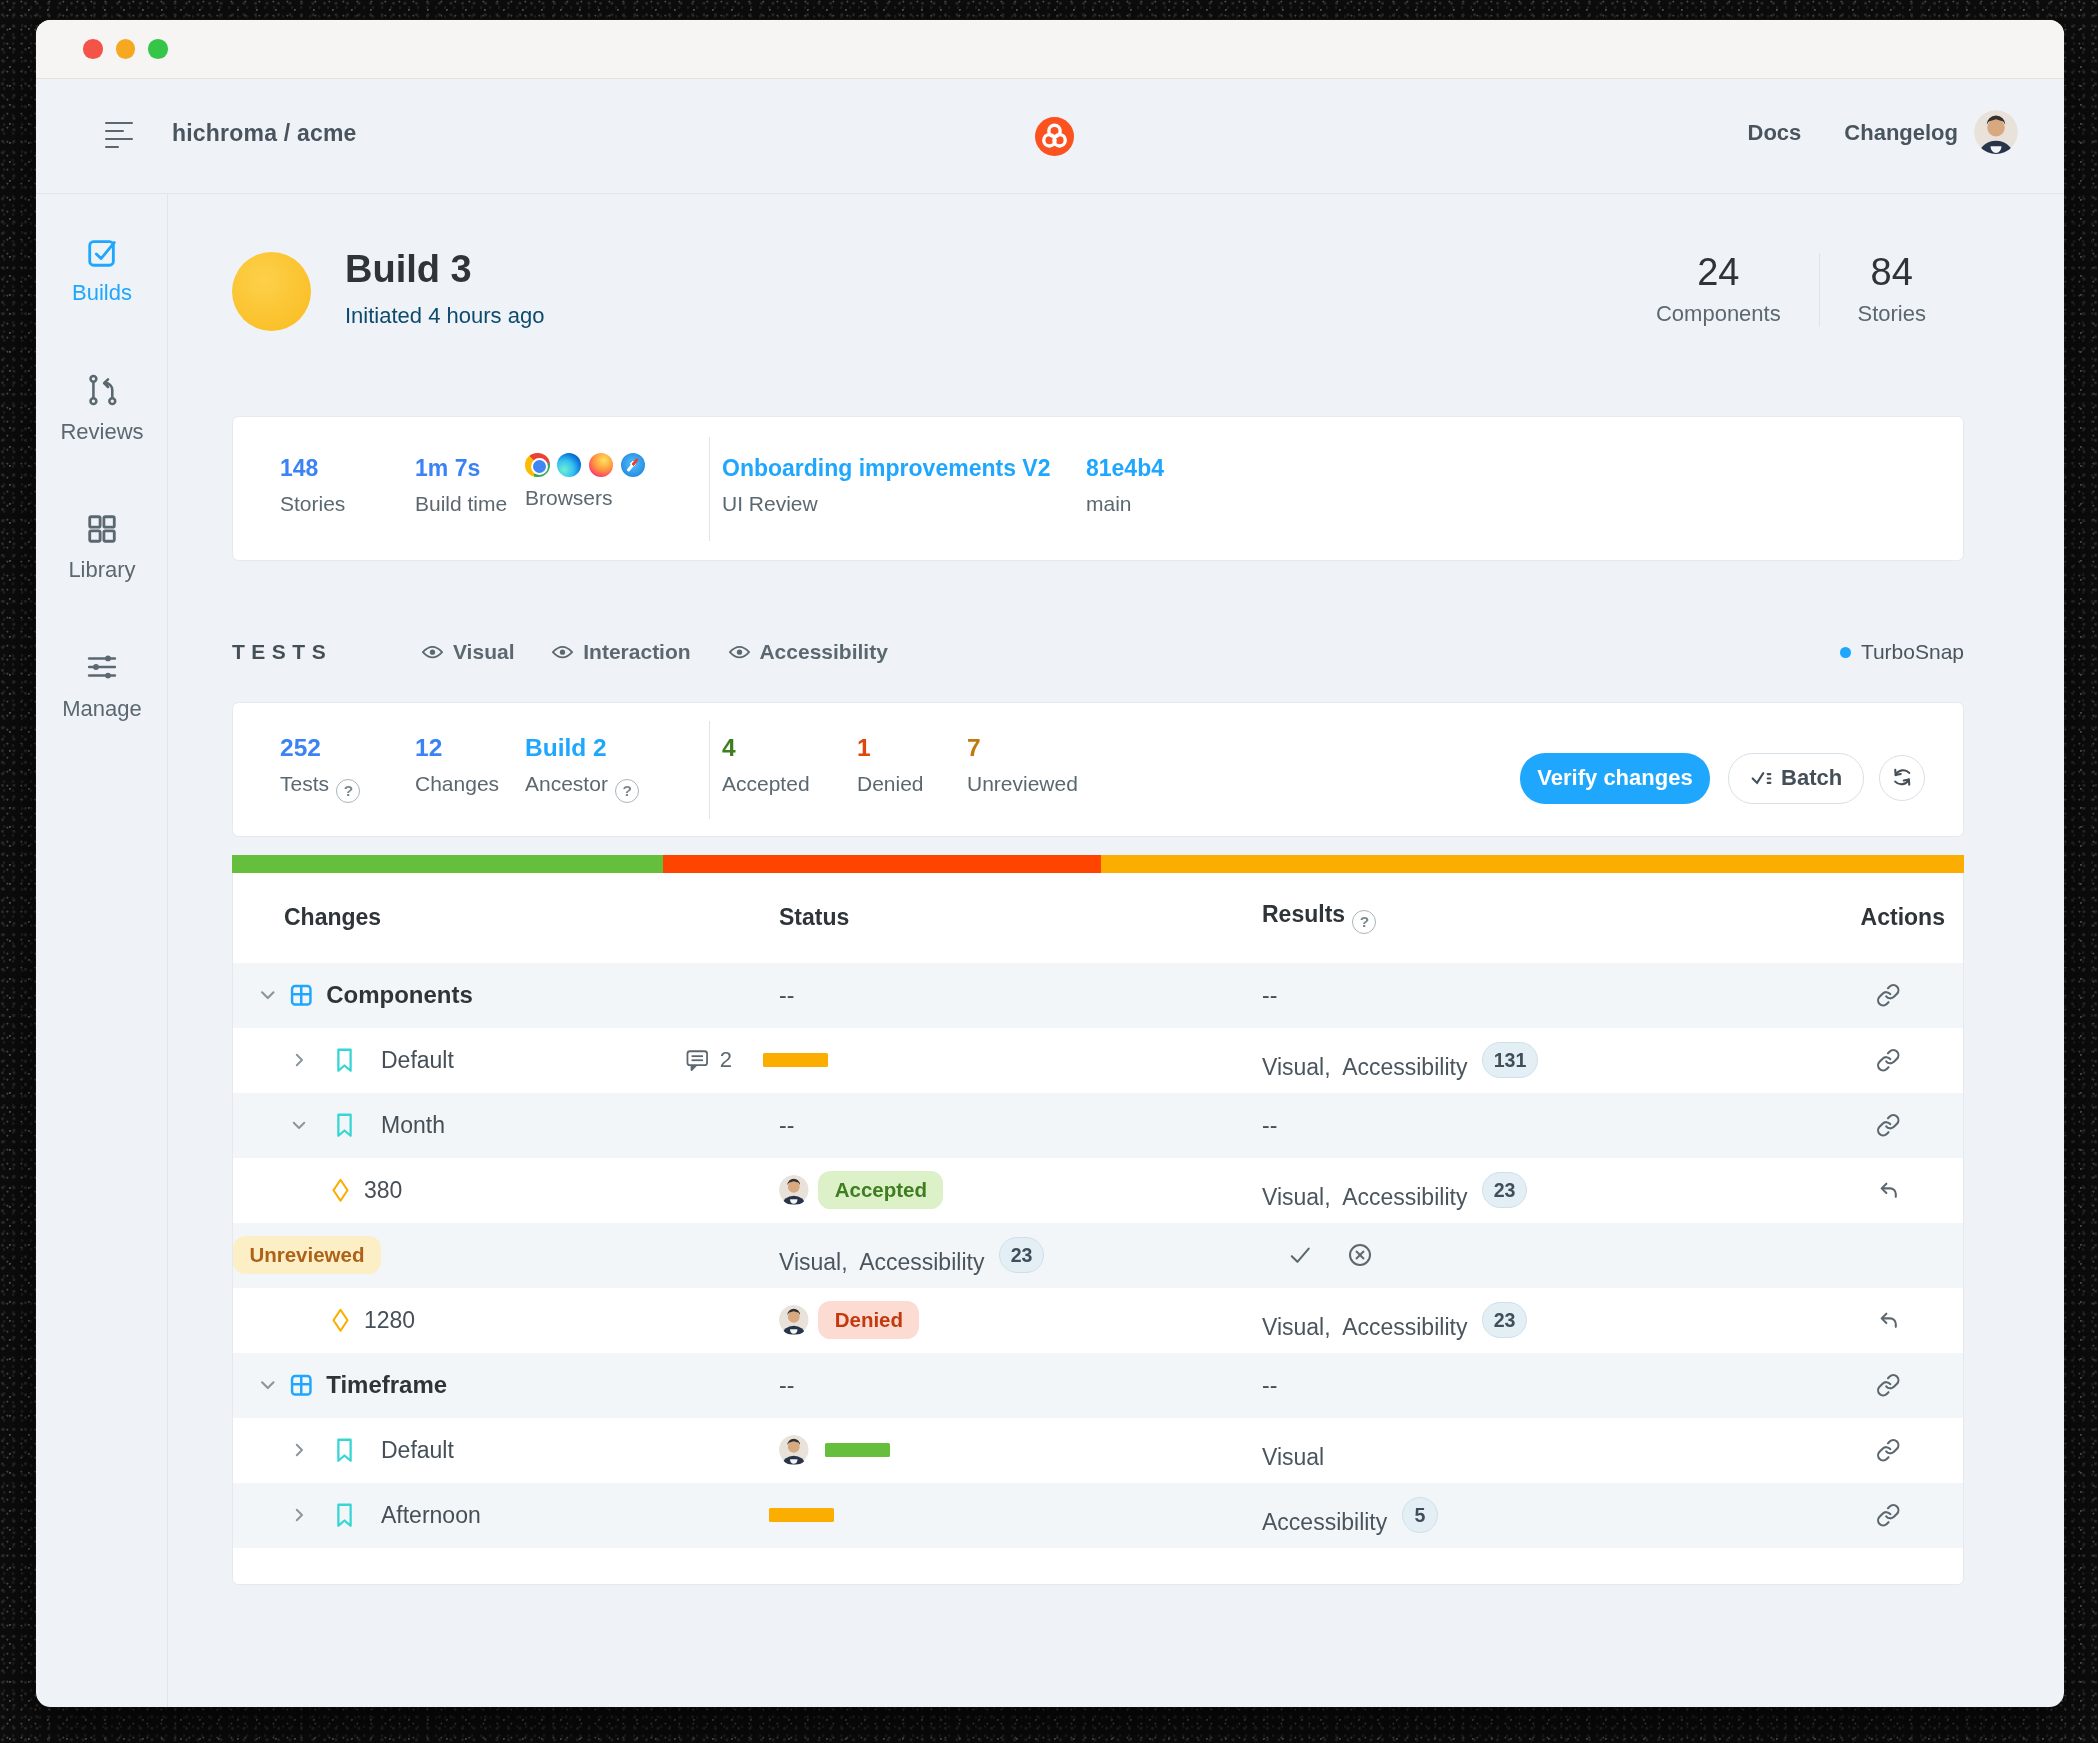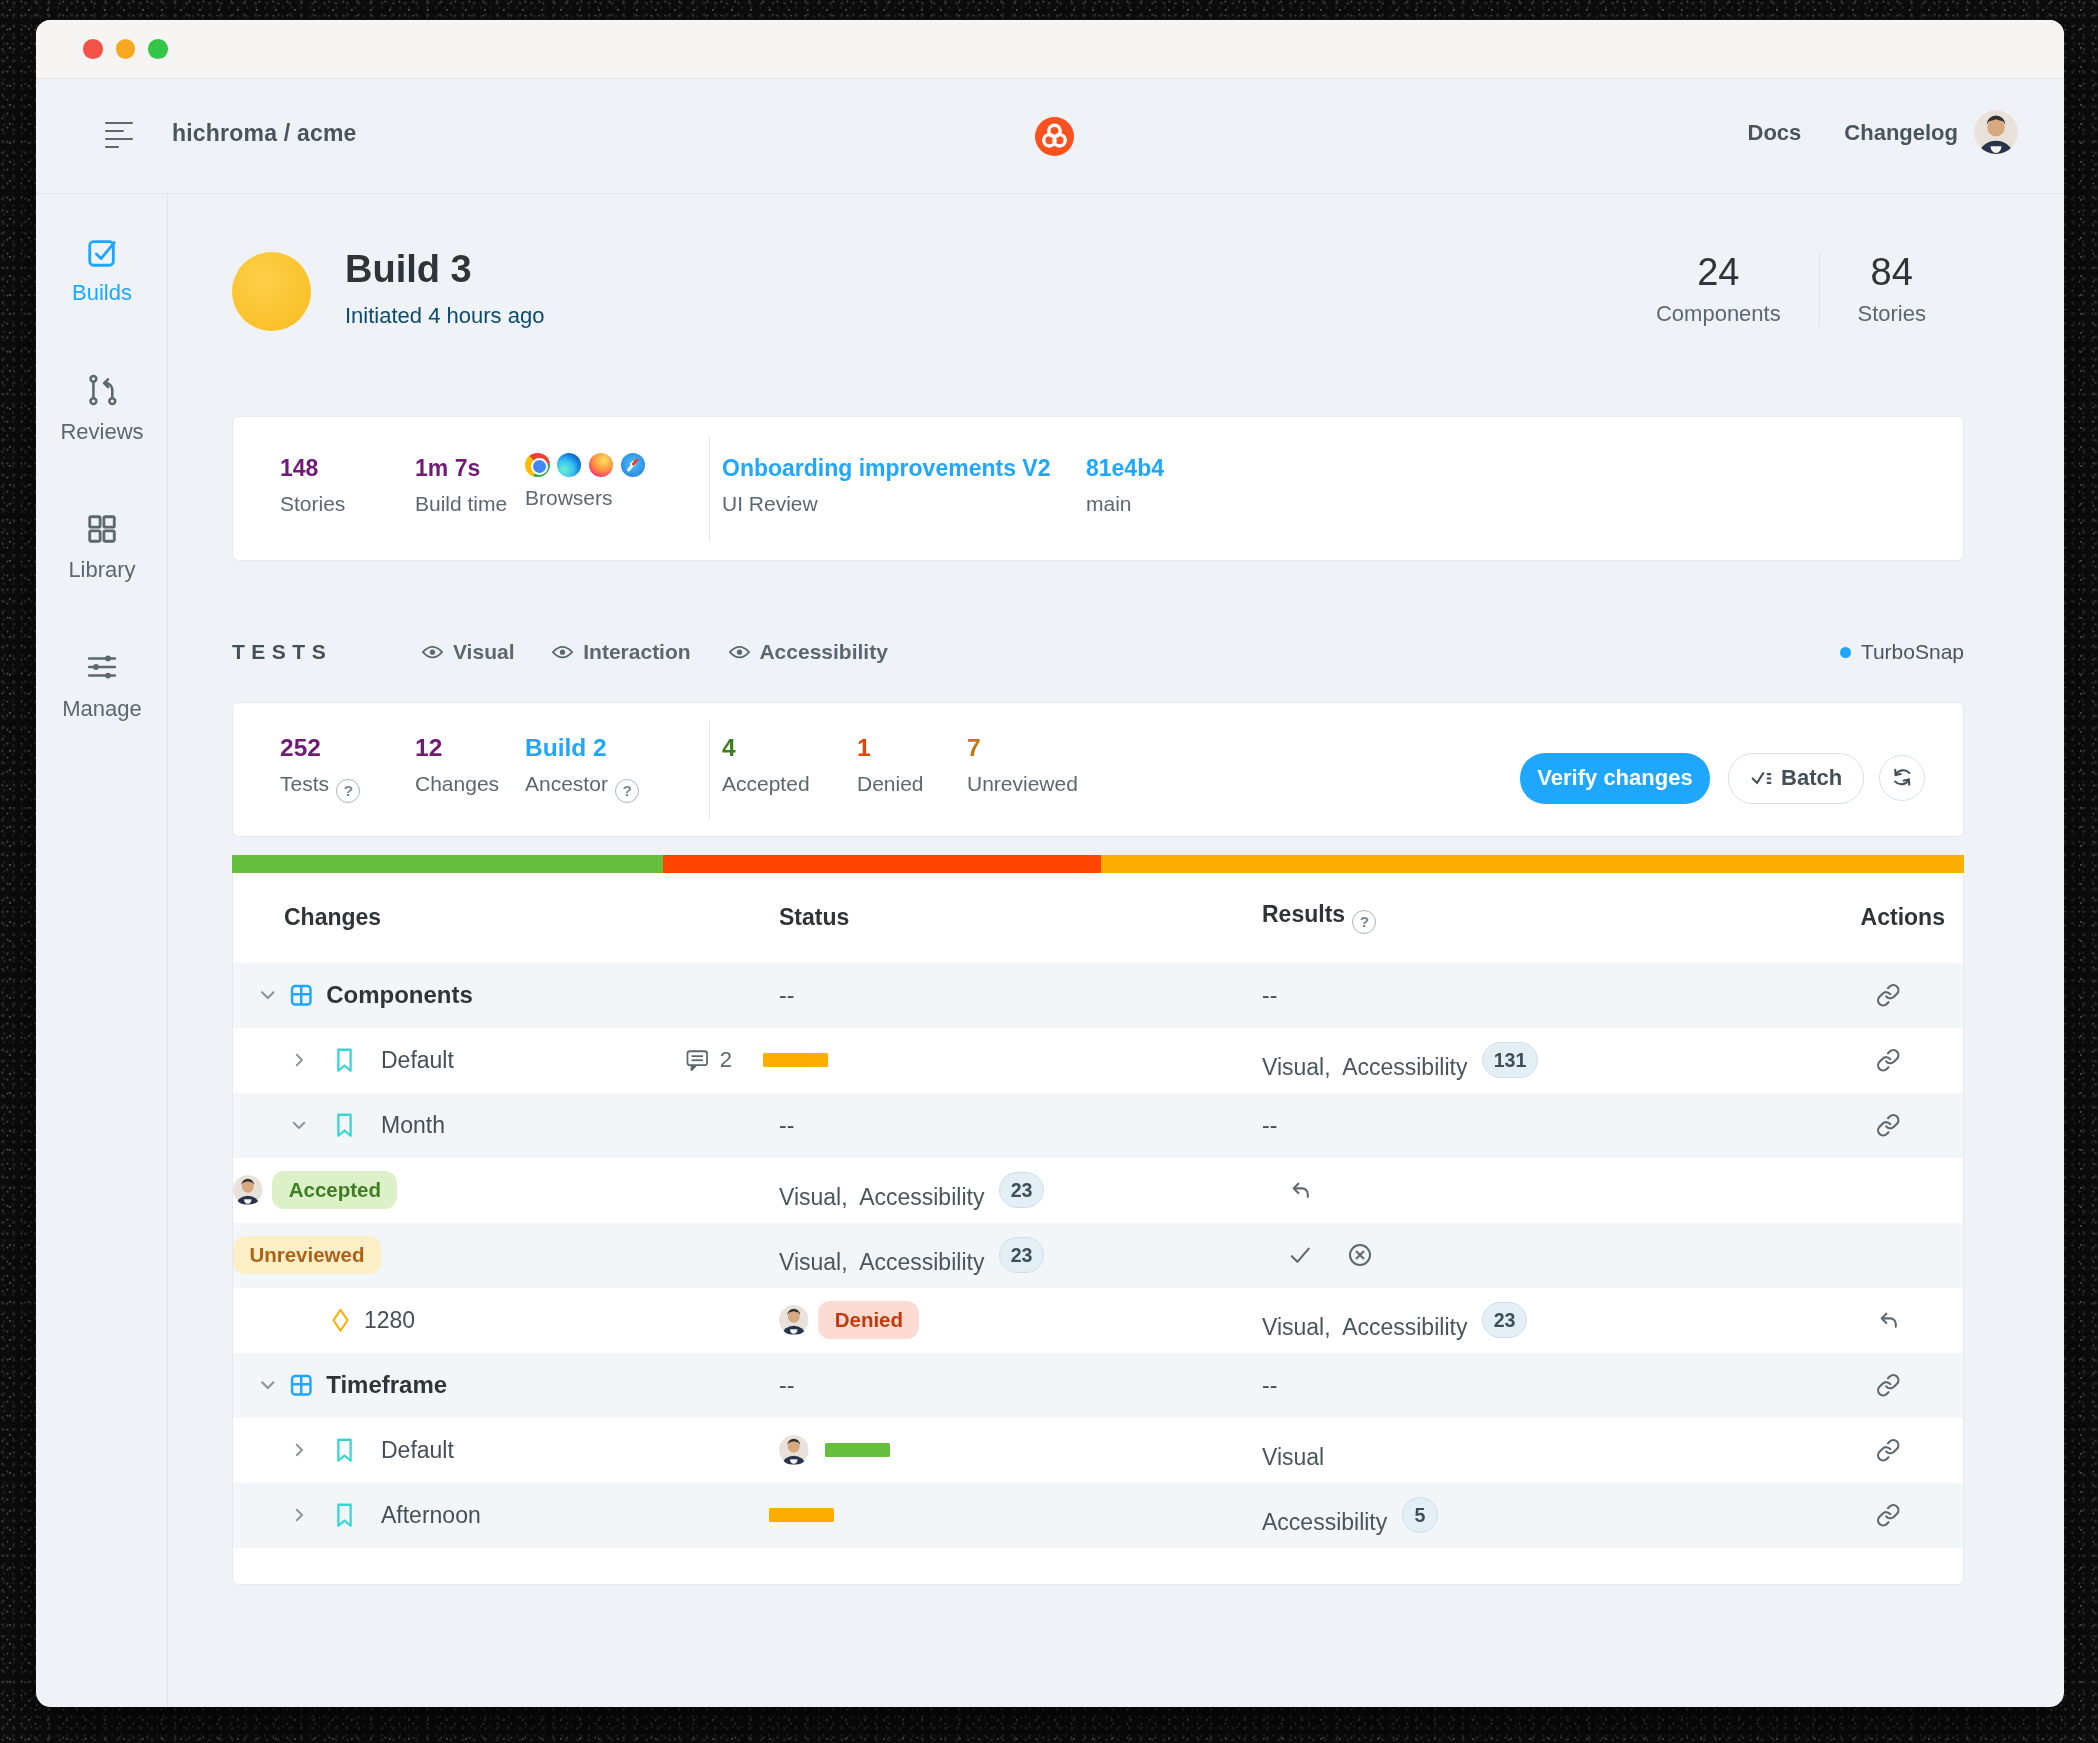--- a/index.html
+++ b/index.html
@@ -49,21 +49,21 @@
   .build-sub{ position:absolute; left:113px; top:51px; font-size:22px; color:#0c4a6e;}
   .build-stats{ position:absolute; right:0; top:1.6px; display:flex; align-items:stretch;}
   .bstat{ text-align:center; padding:0 38px;}
   .bstat .v{ font-size:38px; color:#2e3438; line-height:1;}
   .bstat .l{ font-size:22px; color:#5c6870; margin-top:9.8px;}
   .vdiv{ width:0.8px; background:#dde4ea;}
   
   .card{ position:absolute; left:0; width:1732px; background:#fff; border:0.8px solid #e3e9ee; border-radius:6.5px;}
   .card1{ top:222px; height:145px;}
   .abs{ position:absolute;}
-  .stat-v{ font-size:23px; font-weight:700; color:#701a75;}
+  .stat-v{ font-size:23px; font-weight:700; color:#3b82f6;}
   .stat-l{ font-size:21px; color:#5c6870; margin-top:10.6px;}
   .stat-link{ font-size:23px; font-weight:700; color:#1ea7fd; cursor:pointer;}
   .num-green{color:#3e7e20}.num-red{color:#e0450b}.num-amber{color:#c0790e}
   .browsers{ display:flex; gap:7.4px;}
   .bicon{ width:24.5px; height:24.5px; border-radius:50%; position:relative;}
   .chrome{ background:conic-gradient(from -40deg, #ea4335 0 33%, #4b8df8 0 34%, #34a853 34% 66%, #fbbc05 66% 100%);}
   .chrome::after{ content:""; position:absolute; left:5.7px; top:5.7px; width:13px; height:13px; border-radius:50%; background:#4285f4; border:2.5px solid #fff;}
   .edge{ background:radial-gradient(circle at 30% 70%, #6df0d2, #35c1f1 40%, #0b74d8 70%, #123f8f);}
   .firefox{ background:radial-gradient(circle at 62% 30%, #ffe25c, #ff9640 45%, #ff4f5e 70%, #8d27a6);}
   .safari{ background:radial-gradient(circle at 50% 45%, #ffffff 0 14%, #47b8f8 15%, #1a78d6);}
@@ -454,20 +454,28 @@
               <span class="icon act">
                 <svg width="24.5" height="24.5" viewBox="0 0 24 24" fill="none" stroke="#5c6870" stroke-width="2.1" stroke-linecap="round" stroke-linejoin="round">
                   <path d="M10 13a5 5 0 0 0 7.54.54l3-3a5 5 0 0 0-7.07-7.07l-1.72 1.71"></path>
                   <path d="M14 11a5 5 0 0 0-7.54-.54l-3 3a5 5 0 0 0 7.07 7.07l1.71-1.71"></path>
                 </svg>
               </span>
             </div>
         </div>
 
         <div class="trow">
+          <div class="cell lvl3">
+            <span class="icon">
+                <svg width="21" height="24.5" viewBox="0 0 24 28" fill="none" stroke="#fbad00" stroke-width="2.4" stroke-linejoin="round">
+                  <path d="M12 2 L20 14 L12 26 L4 14 Z"></path>
+                </svg>
+              </span>
+            <span class="test-label">380</span>
+          </div>
           <div class="cell">
             <span class="avatar-sm">
                 <svg width="29.5" height="29.5" viewBox="0 0 40 40">
                   <circle cx="20" cy="20" r="20" fill="#e9e2da"></circle>
                   <circle cx="20" cy="16" r="8" fill="#d8a87f"></circle>
                   <path d="M11.5 13.5 a8.5 8.5 0 0 1 17 0 l-2 -3 -6.5 -2 -6.5 2 z" fill="#35302c"></path>
                   <path d="M5 40 a15 12 0 0 1 30 0 z" fill="#273449"></path>
                   <path d="M15 33 a5 6 0 0 0 10 0 z" fill="#f5f5f5"></path>
                 </svg>
               </span>

